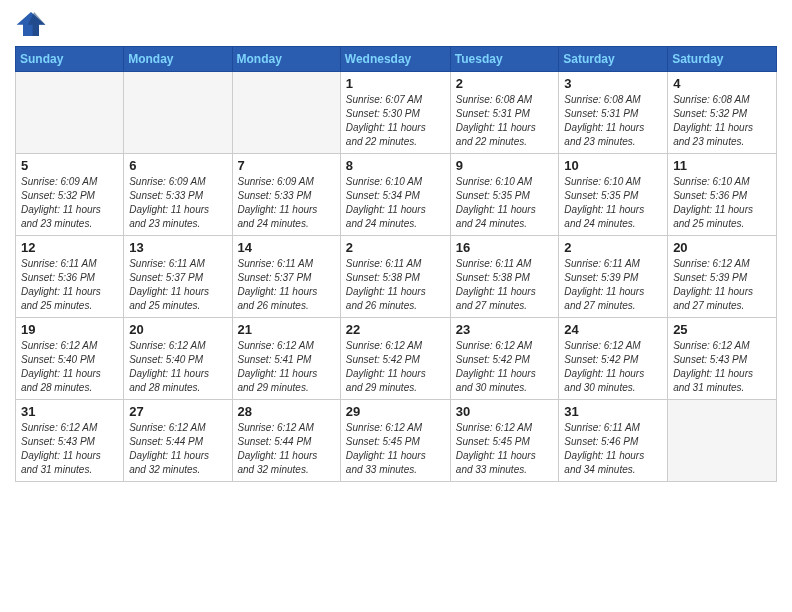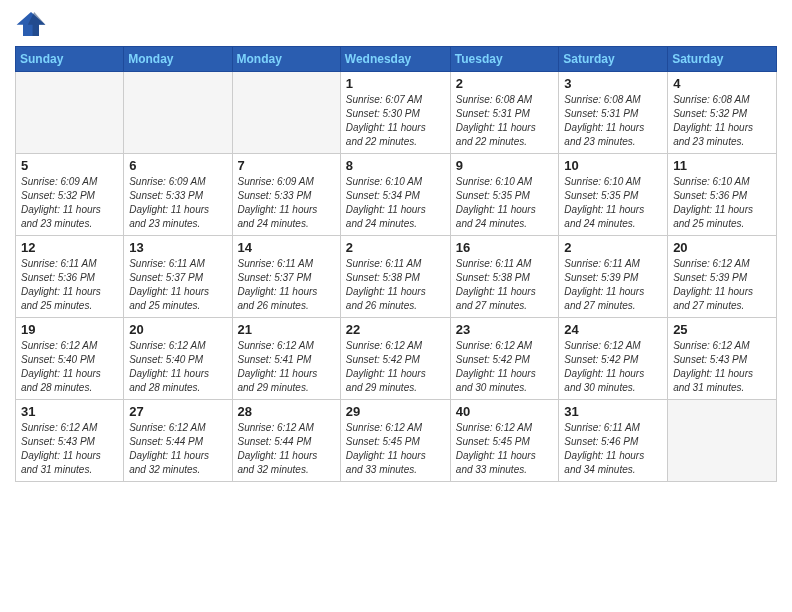--- a/index.html
+++ b/index.html
@@ -303,21 +303,21 @@
 Sunset: 5:44 PM
 Daylight: 11 hours and 32 minutes.</div>
           </td>
           <td>
             <div class="day-number">29</div>
             <div class="day-info" style="white-space: pre-line;">Sunrise: 6:12 AM
 Sunset: 5:45 PM
 Daylight: 11 hours and 33 minutes.</div>
           </td>
           <td>
-            <div class="day-number">40</div>
+            <div class="day-number">30</div>
             <div class="day-info" style="white-space: pre-line;">Sunrise: 6:12 AM
 Sunset: 5:45 PM
 Daylight: 11 hours and 33 minutes.</div>
           </td>
           <td>
             <div class="day-number">31</div>
             <div class="day-info" style="white-space: pre-line;">Sunrise: 6:11 AM
 Sunset: 5:46 PM
 Daylight: 11 hours and 34 minutes.</div>
           </td>

